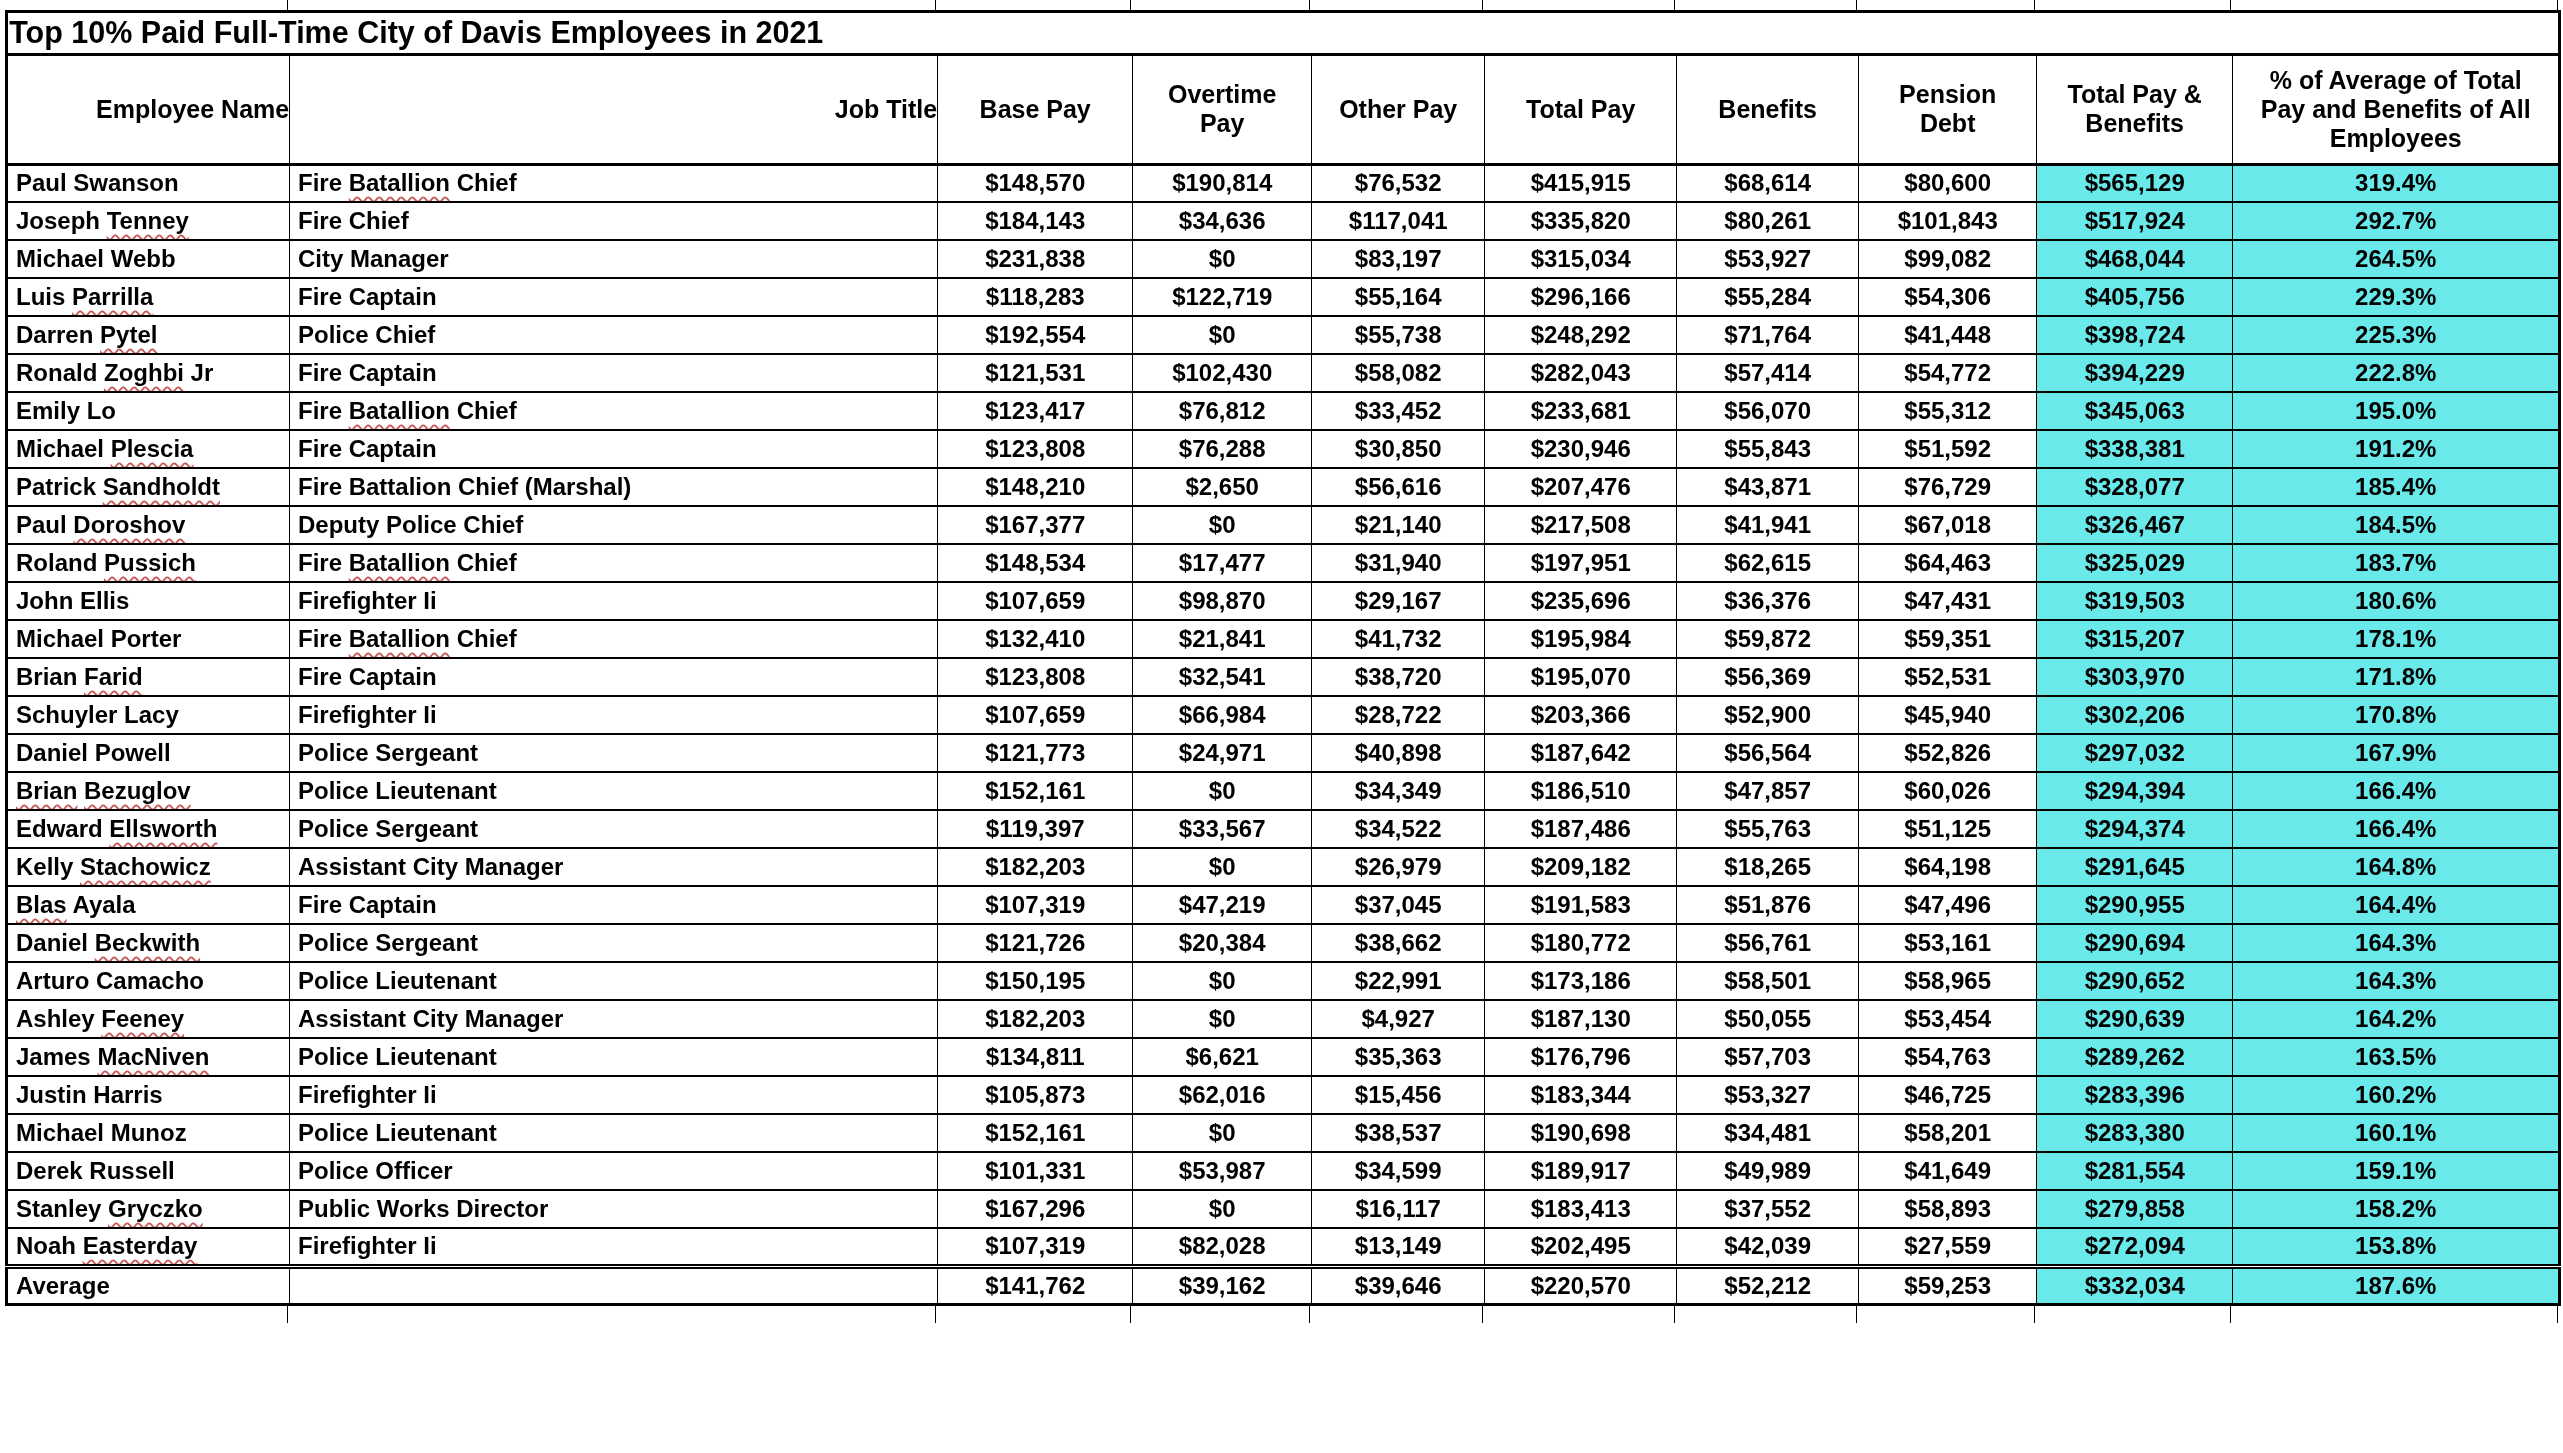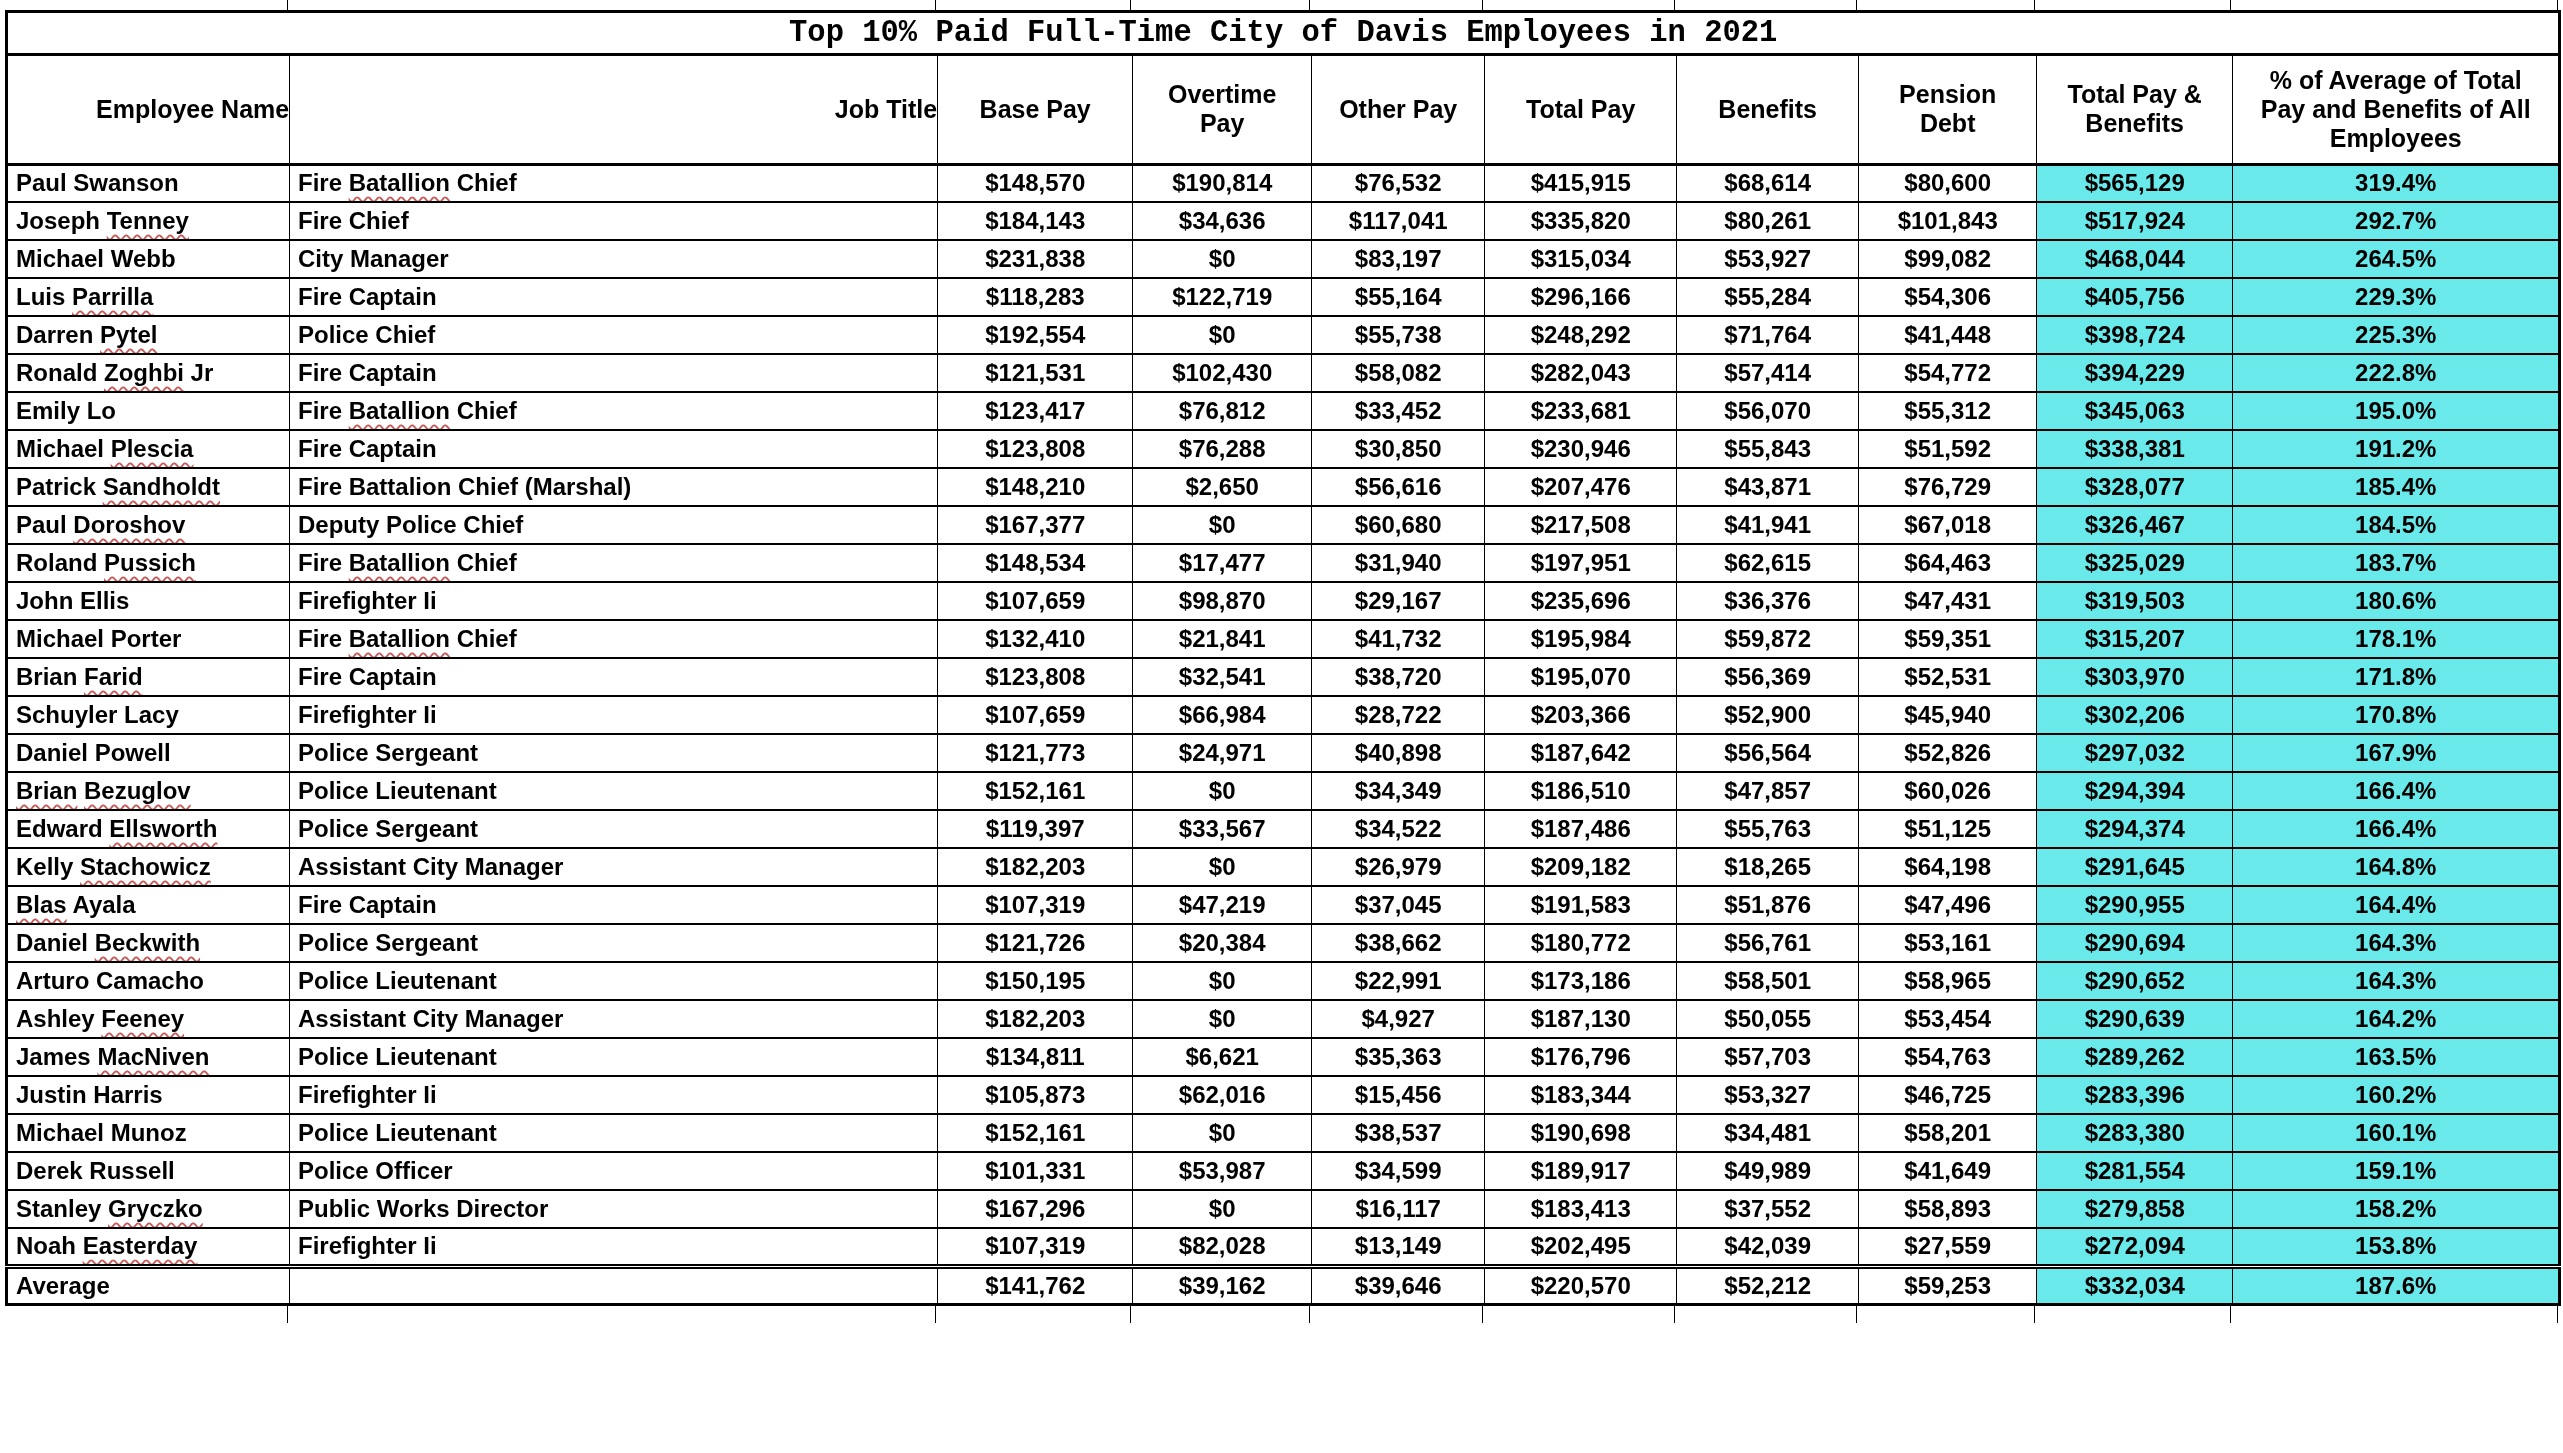--- a/index.html
+++ b/index.html
@@ -24,25 +24,24 @@
     border-collapse:collapse;table-layout:fixed;width:2553px;
     border:3.9px solid #000;
   }
   td,th{
     box-sizing:border-box;
     border:1.9px solid #000;
     border-top-width:2.6px;border-bottom-width:2.6px;
     overflow:hidden;
   }
   .title-cell{
-    height:43px;text-align:center;vertical-align:middle;
+    height:43px;vertical-align:middle;
     font-size:30.5px;letter-spacing:0;
     border-top:3.2px solid #000;border-bottom:3.9px solid #000;
     background:#fff;
-    font-family:Liberation Mono, monospace;
   }
   .header-row th{
     height:110px;font-size:25px;line-height:1.16;
     vertical-align:middle;text-align:center;padding:0 11.7px;
     border-bottom:3.9px solid #000;background:#fff;
   }
   .header-row th.t-left{text-align:right;padding:0 0 0 7.8px;}
   td{
     height:38px;font-size:24px;vertical-align:middle;
     white-space:nowrap;background:#fff;
@@ -214,21 +213,21 @@
     <td class="t-center">$43,871</td>
     <td class="t-center">$76,729</td>
     <td class="t-center hl">$328,077</td>
     <td class="t-center hl">185.4%</td>
   </tr>
         <tr class="data-row">
     <td class="t-left">Paul <span class="sq">Doroshov</span></td>
     <td class="t-left">Deputy Police Chief</td>
     <td class="t-center">$167,377</td>
     <td class="t-center">$0</td>
-    <td class="t-center">$60,680</td>
+    <td class="t-center">$21,140</td>
     <td class="t-center">$217,508</td>
     <td class="t-center">$41,941</td>
     <td class="t-center">$67,018</td>
     <td class="t-center hl">$326,467</td>
     <td class="t-center hl">184.5%</td>
   </tr>
         <tr class="data-row">
     <td class="t-left">Roland <span class="sq">Pussich</span></td>
     <td class="t-left">Fire <span class="sq">Batallion</span> Chief</td>
     <td class="t-center">$148,534</td>

